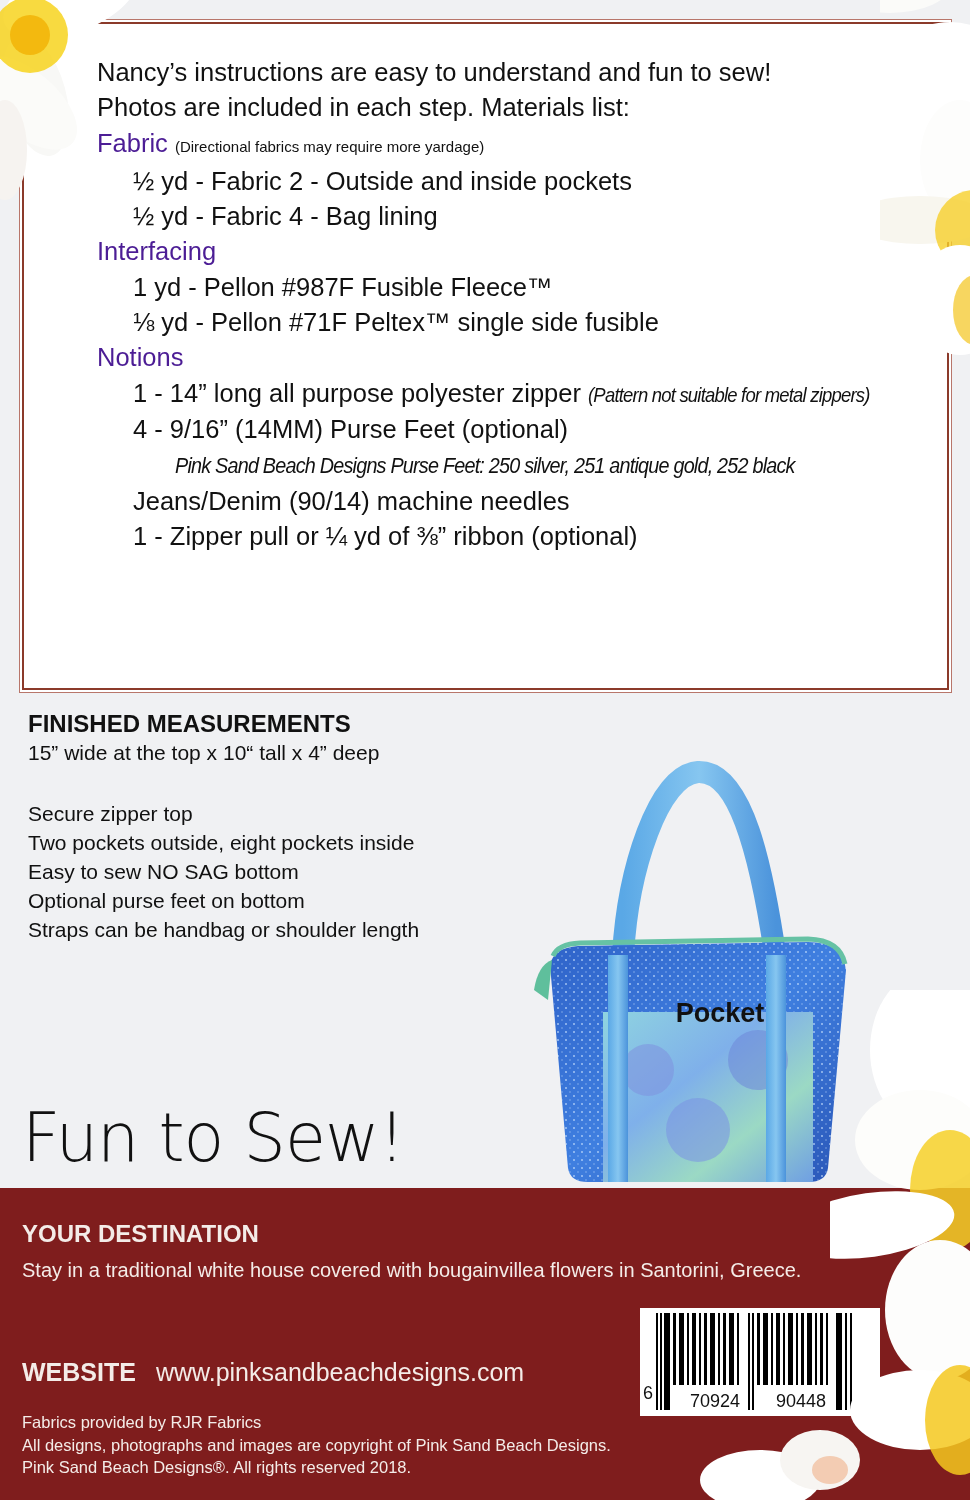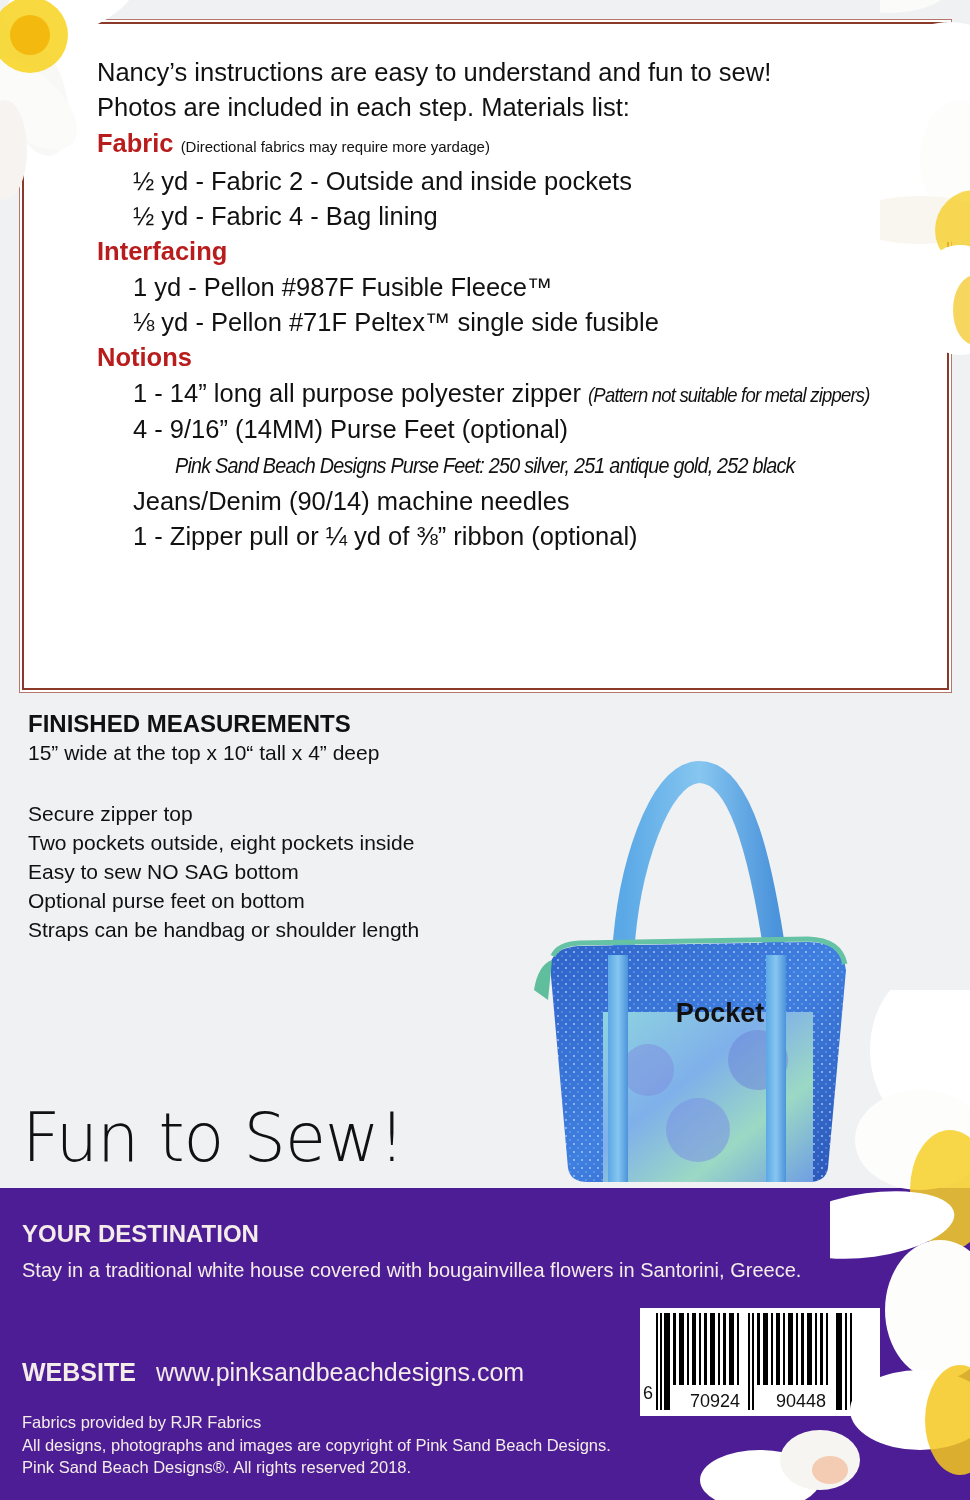--- a/index.html
+++ b/index.html
@@ -12,21 +12,21 @@
     .materials-box {
       position: absolute; left: 22px; top: 22px; width: 923px; height: 664px;
       background: #ffffff;
       border: 2px solid #8b3a2a;
       box-shadow: 0 0 0 2px #ffffff, 0 0 0 3px #b8766a;
     }
     .materials-text {
       position: absolute; left: 97px; top: 55px; width: 820px;
     }
     .line { font-size: 25.5px; line-height: 35.3px; white-space: nowrap; }
-    .heading { color: #b91c1c; font-weight: bold; }
+    .heading { color: #4c1d95; font-weight: normal; }
     .note-small { font-size: 15px; }
     .indent1 { padding-left: 36px; }
     .indent2 { padding-left: 78px; }
     .italic-condensed {
       font-style: italic; font-size: 21px; letter-spacing: -0.9px;
       display: inline-block; transform: scaleX(0.88); transform-origin: left center;
     }
     .italic { font-style: italic; }
 
     .finished { position: absolute; left: 28px; top: 709px; width: 480px; }
@@ -38,21 +38,21 @@
       position: absolute; left: 22px; top: 1098px;
       font-family: "DejaVu Sans", sans-serif; font-weight: 300;
       font-size: 68px; letter-spacing: -1px; transform: scaleX(0.98);
       transform-origin: left top;
     }
 
     .bag-photo { position: absolute; left: 508px; top: 750px; width: 400px; height: 440px; }
 
     .brown-band {
       position: absolute; left: 0; top: 1188px; width: 970px; height: 312px;
-      background: #4c1d95; color: #f4ece8;
+      background: #7f1d1d; color: #f4ece8;
     }
     .dest-title { position: absolute; left: 22px; top: 32px; font-size: 24px; font-weight: bold; }
     .dest-body { position: absolute; left: 22px; top: 64px; width: 800px; font-size: 20px; line-height: 36px; }
     .website { position: absolute; left: 22px; top: 170px; font-size: 25px; }
     .website b { font-weight: bold; margin-right: 20px; }
     .credits { position: absolute; left: 22px; top: 223px; font-size: 16.5px; line-height: 22.5px; }
 
     .barcode {
       position: absolute; left: 640px; top: 1308px; width: 240px; height: 108px;
       background: #fff;

